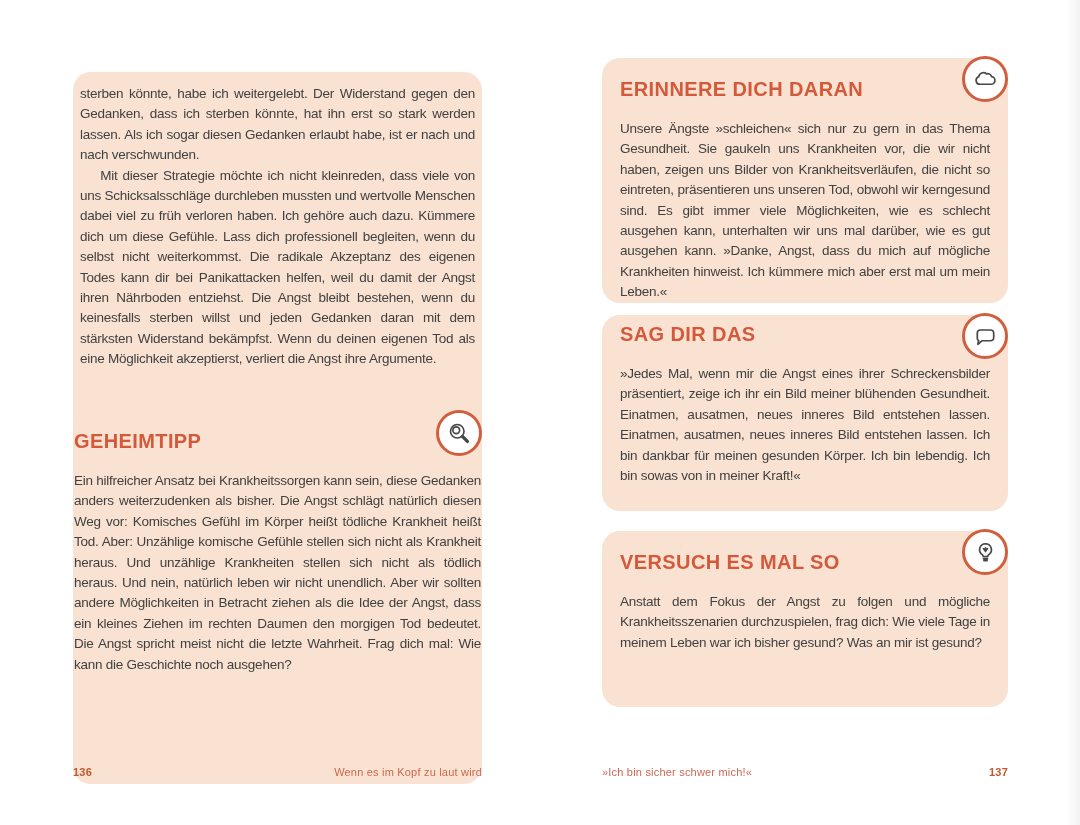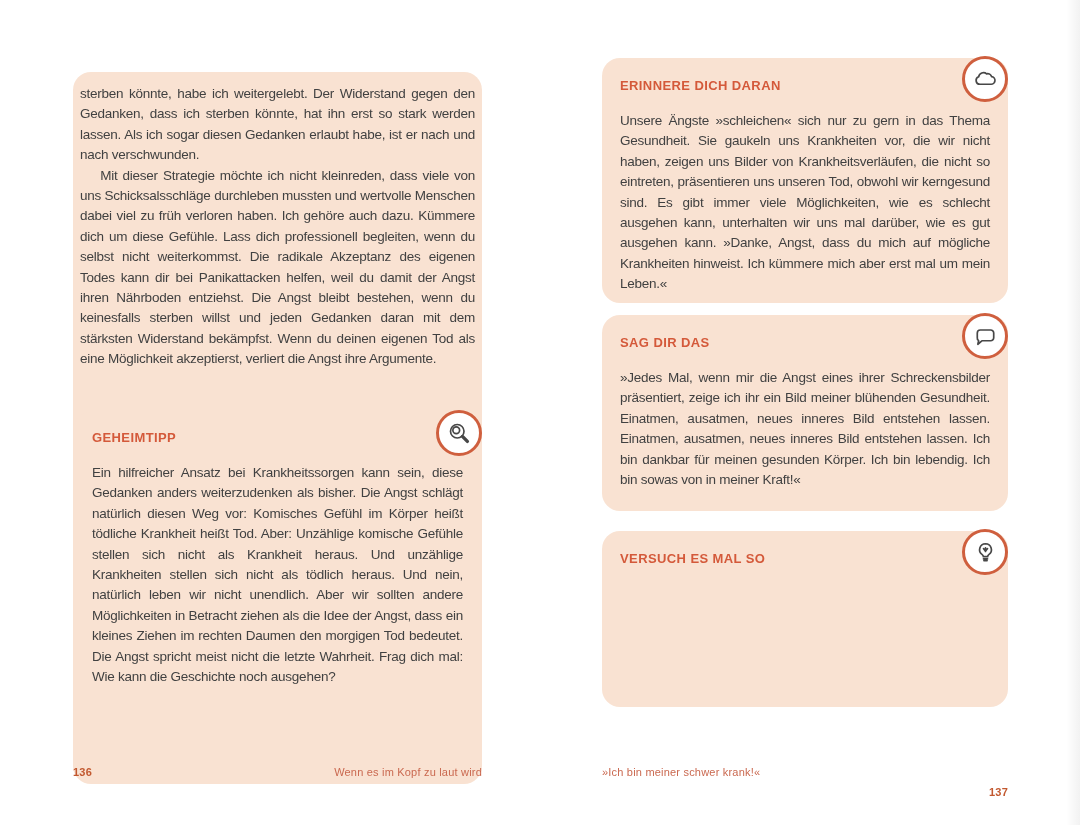--- a/index.html
+++ b/index.html
@@ -27,29 +27,29 @@
     text-align:justify;
     hyphens:auto;
     -webkit-hyphens:auto;
     margin:0;
   }
   .card .body p{margin:0;}
   .card .body p.indent{text-indent:1.5em;}
   .card h2{
     margin:0 0 18px 0;
     color:var(--heading-color);
-    font-size:13px;
+    font-size:20px;
     font-weight:bold;
     letter-spacing:0.4px;
   }
   
   #card-l1{left:73px;top:72px;width:409px;height:388px;padding:12px 7px;}
-  #card-l2{left:73px;top:412px;width:409px;height:372px;padding:18px 19px;}
+  #card-l2{left:73px;top:412px;width:409px;height:372px;padding:18px 1px;}
   #card-r1{left:602px;top:58px;width:406px;height:245px;padding:20px 18px;}
-  #card-r2{left:602px;top:315px;width:406px;height:196px;padding:20px 18px;}
+  #card-r2{left:602px;top:315px;width:406px;height:196px;padding:8px 18px;}
   #card-r3{left:602px;top:531px;width:406px;height:176px;padding:20px 18px;}
 
   .badge{
     position:absolute;top:-2px;right:0;
     width:46px;height:46px;border-radius:50%;
     background:#ffffff;
     border:3px solid var(--badge-border);
     box-sizing:border-box;
     display:flex;align-items:center;justify-content:center;
   }
@@ -65,21 +65,21 @@
 
   .footer{
     position:absolute;top:766px;
     font-size:11px;letter-spacing:0.2px;
   }
   .pagenum{color:var(--pagenum-color);font-weight:bold;}
   .runtitle{color:var(--footer-color);}
   #pagenum-left{left:73px;}
   #runtitle-left{right:598px;}
   #runtitle-right{left:602px;}
-  #pagenum-right{right:72px;text-align:right;margin-top:20px;}
+  #pagenum-right{right:72px;text-align:right;}
 </style>
 </head>
 <body>
 
 <section class="card" id="card-l1">
   <div class="body">
     <p>sterben könnte, habe ich weitergelebt. Der Widerstand gegen den Gedanken, dass ich sterben könnte, hat ihn erst so stark werden lassen. Als ich sogar diesen Gedanken erlaubt habe, ist er nach und nach verschwunden.</p>
     <p class="indent">Mit dieser Strategie möchte ich nicht kleinreden, dass viele von uns Schicksalsschläge durchleben mussten und wertvolle Menschen dabei viel zu früh verloren haben. Ich gehöre auch dazu. Kümmere dich um diese Gefühle. Lass dich professionell begleiten, wenn du selbst nicht weiterkommst. Die radikale Akzeptanz des eigenen Todes kann dir bei Panikattacken helfen, weil du damit der Angst ihren Nährboden entziehst. Die Angst bleibt bestehen, wenn du keinesfalls sterben willst und jeden Gedanken daran mit dem stärksten Widerstand bekämpfst. Wenn du deinen eigenen Tod als eine Möglichkeit akzeptierst, verliert die Angst ihre Argumente.</p>
   </div>
 </section>
@@ -124,20 +124,23 @@
 
 <section class="card" id="card-r3">
   <div class="badge">
     <svg viewBox="0 0 24 24">
       <path class="glyph" d="M12 4.2 a5.3 5.3 0 0 1 2.9 9.7 c-.6.45-1 1.1-1 1.8 h-3.8 c0-.7-.4-1.35-1-1.8 A5.3 5.3 0 0 1 12 4.2 z"></path>
       <path class="glyph" d="M12 7.8 v3.2 M10.2 8.5 l1.8 2.5 M13.8 8.5 l-1.8 2.5"></path>
       <path class="glyph" d="M10.2 17.6 h3.6 M10.6 19.2 h2.8"></path>
     </svg>
   </div>
   <h2>VERSUCH ES MAL SO</h2>
+  <div class="body">
+    <p>Anstatt dem Fokus der Angst zu folgen und mögliche Krankheitsszenarien durchzuspielen, frag dich: Wie viele Tage in meinem Leben war ich bisher gesund? Was an mir ist gesund?</p>
+  </div>
 </section>
 
 <div class="footer pagenum" id="pagenum-left">136</div>
 <div class="footer runtitle" id="runtitle-left">Wenn es im Kopf zu laut wird</div>
-<div class="footer runtitle" id="runtitle-right">»Ich bin meiner schwer krank!«</div>
+<div class="footer runtitle" id="runtitle-right">»Ich bin sicher schwer mich!«</div>
 <div class="footer pagenum" id="pagenum-right">137</div>
 
 <div class="page-edge"></div>
 
 </body></html>

